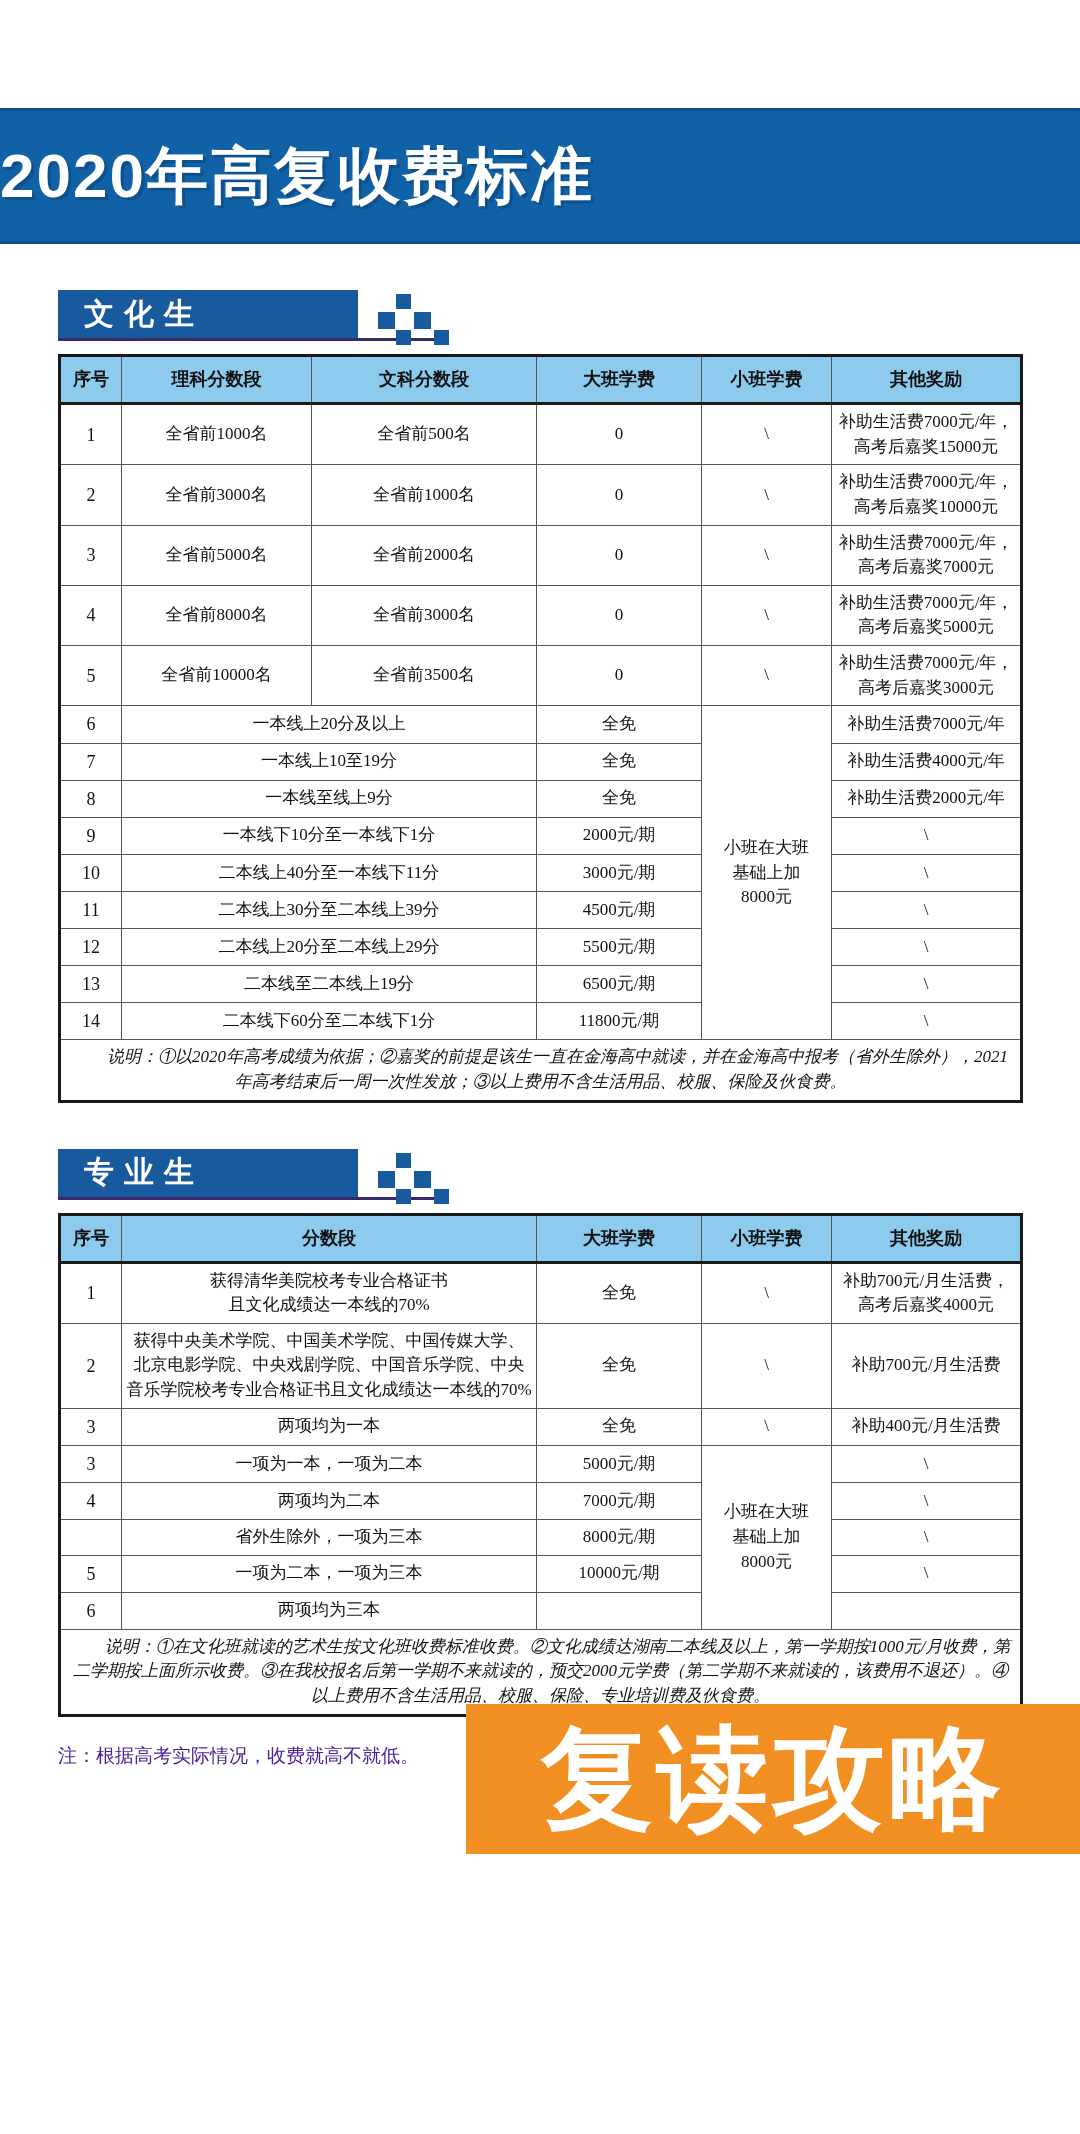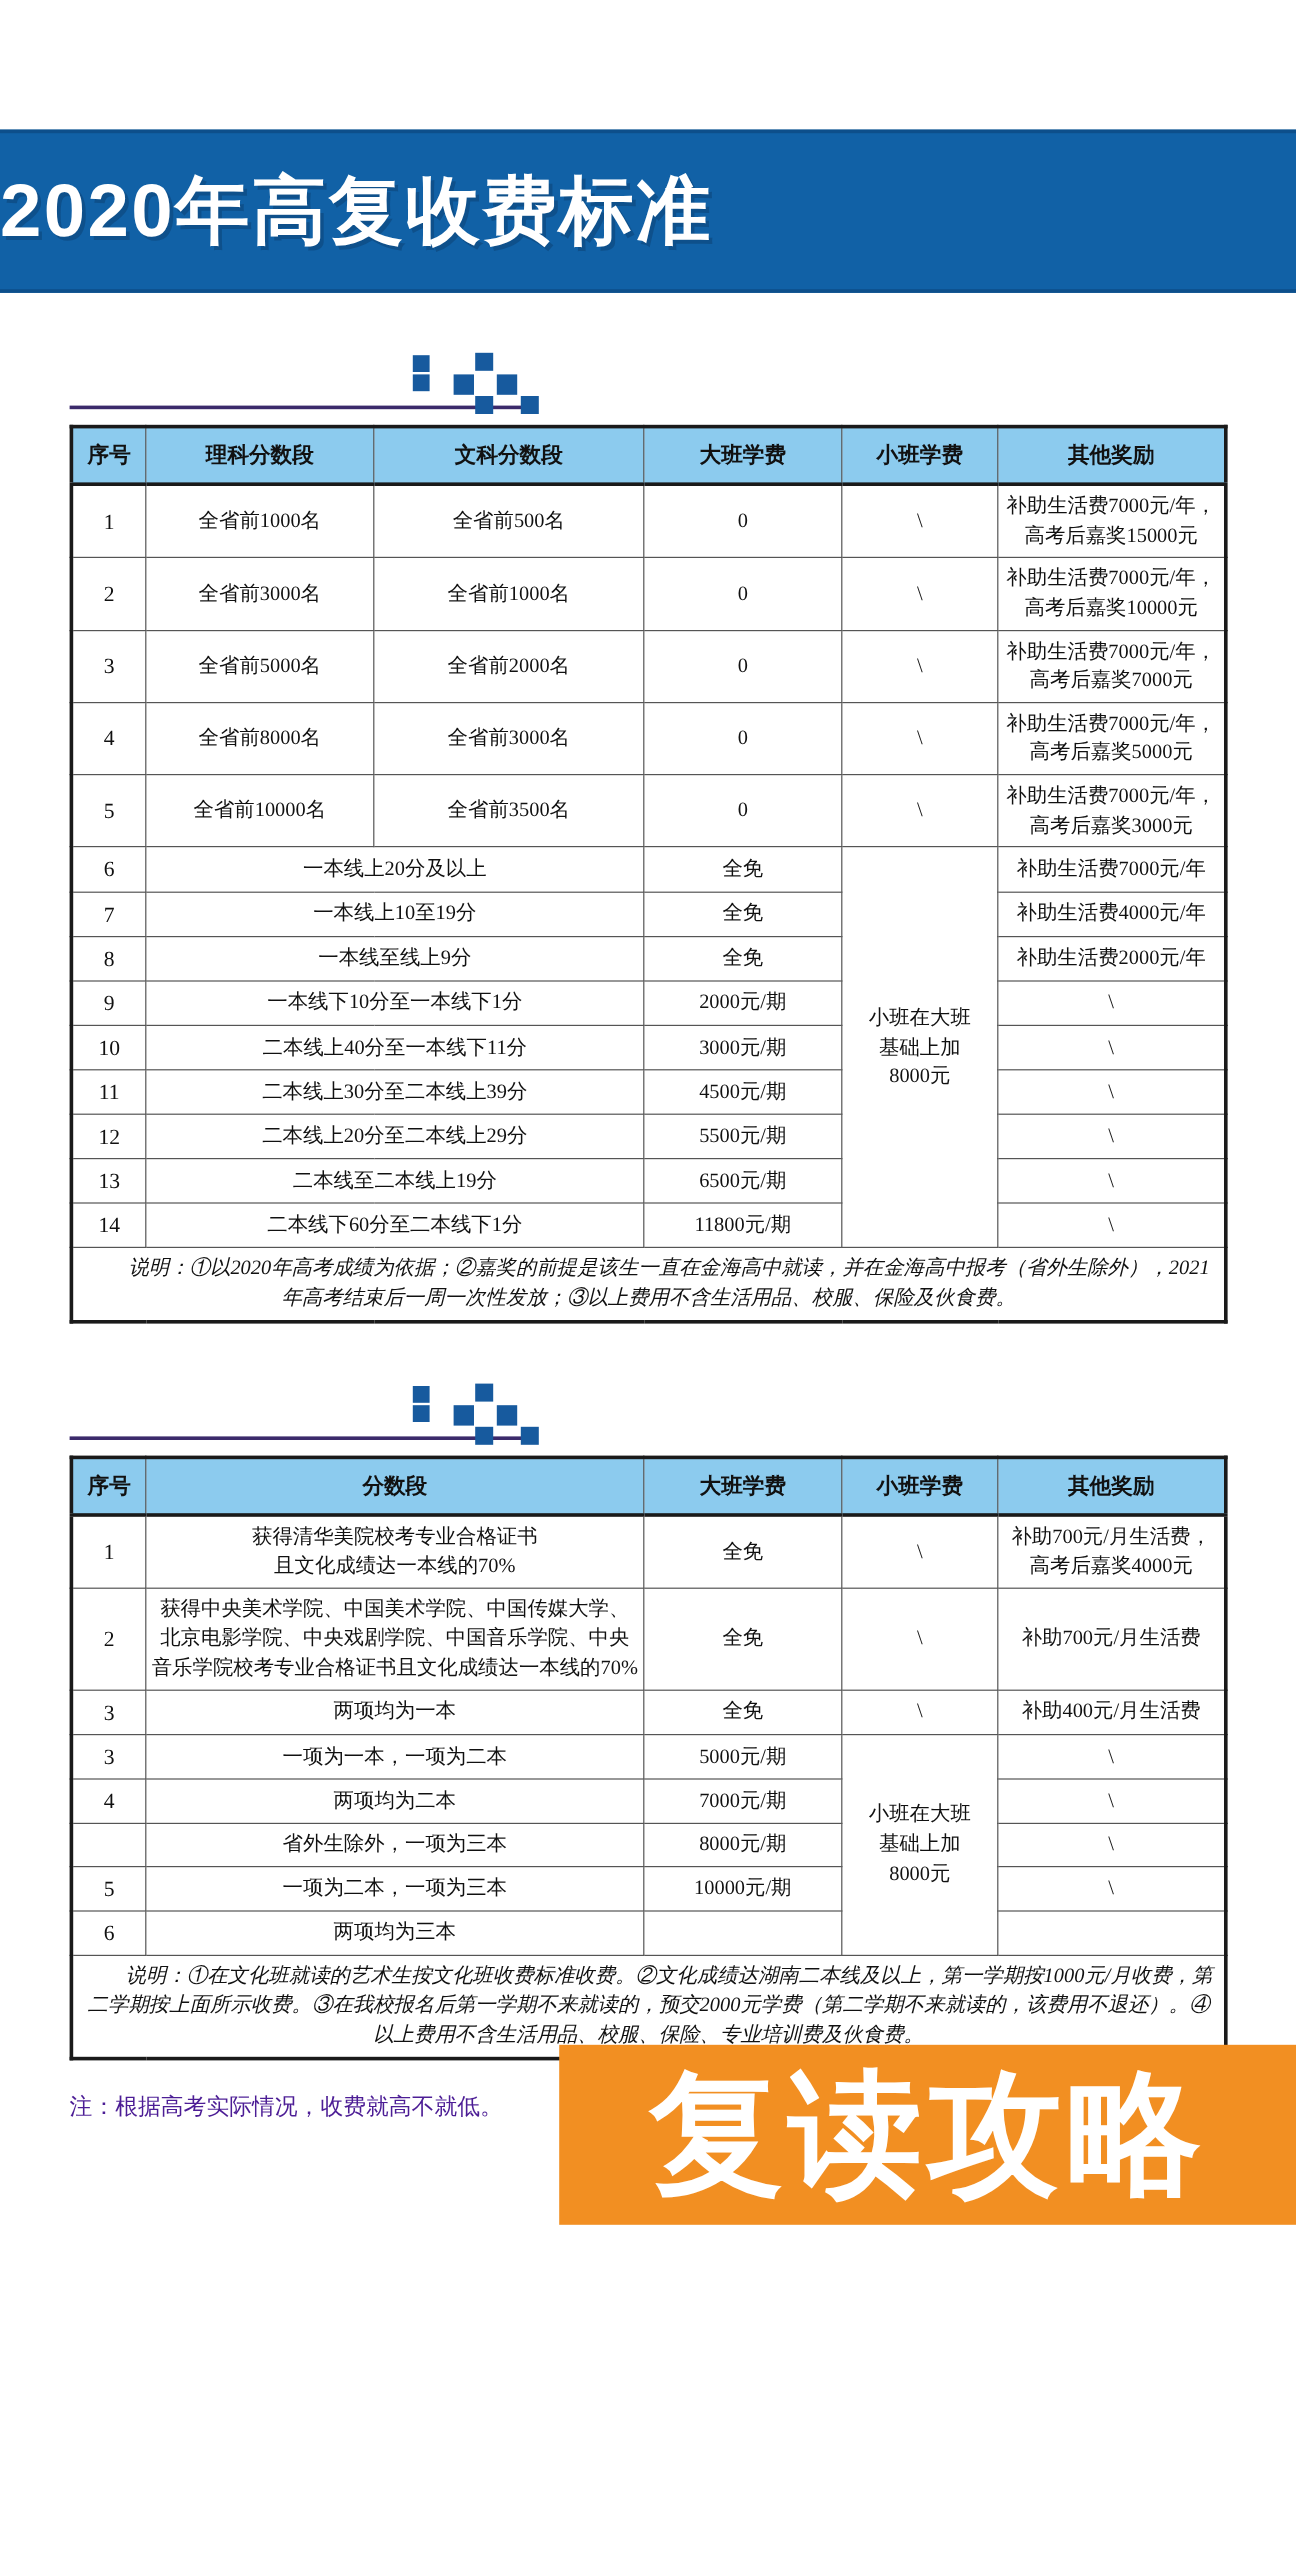--- a/index.html
+++ b/index.html
@@ -136,20 +136,23 @@
   }
 </style>
 </head>
 <body>
 
 <div class="title-banner">
   <div class="title-text">2020年高复收费标准</div>
 </div>
 
 <div class="section-head">
+  <div class="bar">
+    <span>文化生</span>
+  </div>
   <div class="underline"></div>
   <div class="checks">
     <i style="left:0px;  top:6px;  width:14px;height:14px;"></i>
     <i style="left:0px;  top:22px; width:14px;height:14px;"></i>
     <i style="left:34px; top:22px; width:17px;height:17px;"></i>
     <i style="left:52px; top:4px;  width:15px;height:15px;"></i>
     <i style="left:52px; top:40px; width:15px;height:15px;"></i>
     <i style="left:70px; top:22px; width:17px;height:17px;"></i>
     <i style="left:90px; top:40px; width:15px;height:15px;"></i>
   </div>
@@ -284,20 +287,23 @@
       <tr>
         <td class="note-cell" colspan="6">
           <span class="indent">说明：①以2020年高考成绩为依据；②嘉奖的前提是该生一直在金海高中就读，并在金海高中报考（省外生除外），2021年高考结束后一周一次性发放；③以上费用不含生活用品、校服、保险及伙食费。</span>
         </td>
       </tr>
     </tbody>
   </table>
 </div>
 
 <div class="section-head">
+  <div class="bar">
+    <span>专业生</span>
+  </div>
   <div class="underline"></div>
   <div class="checks">
     <i style="left:0px;  top:6px;  width:14px;height:14px;"></i>
     <i style="left:0px;  top:22px; width:14px;height:14px;"></i>
     <i style="left:34px; top:22px; width:17px;height:17px;"></i>
     <i style="left:52px; top:4px;  width:15px;height:15px;"></i>
     <i style="left:52px; top:40px; width:15px;height:15px;"></i>
     <i style="left:70px; top:22px; width:17px;height:17px;"></i>
     <i style="left:90px; top:40px; width:15px;height:15px;"></i>
   </div>

